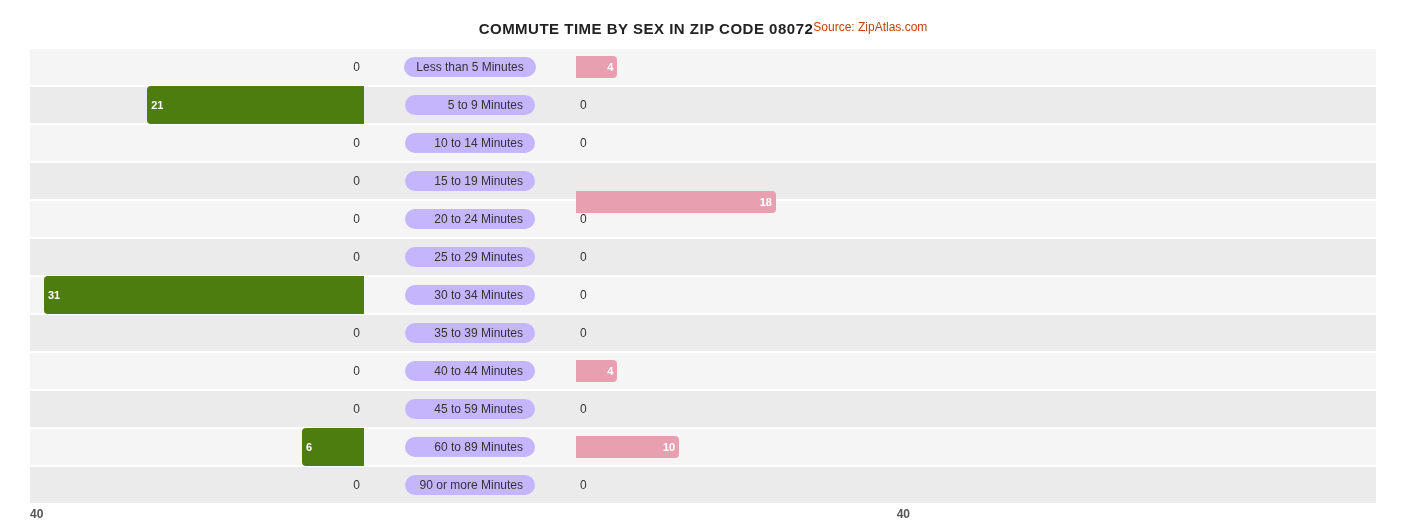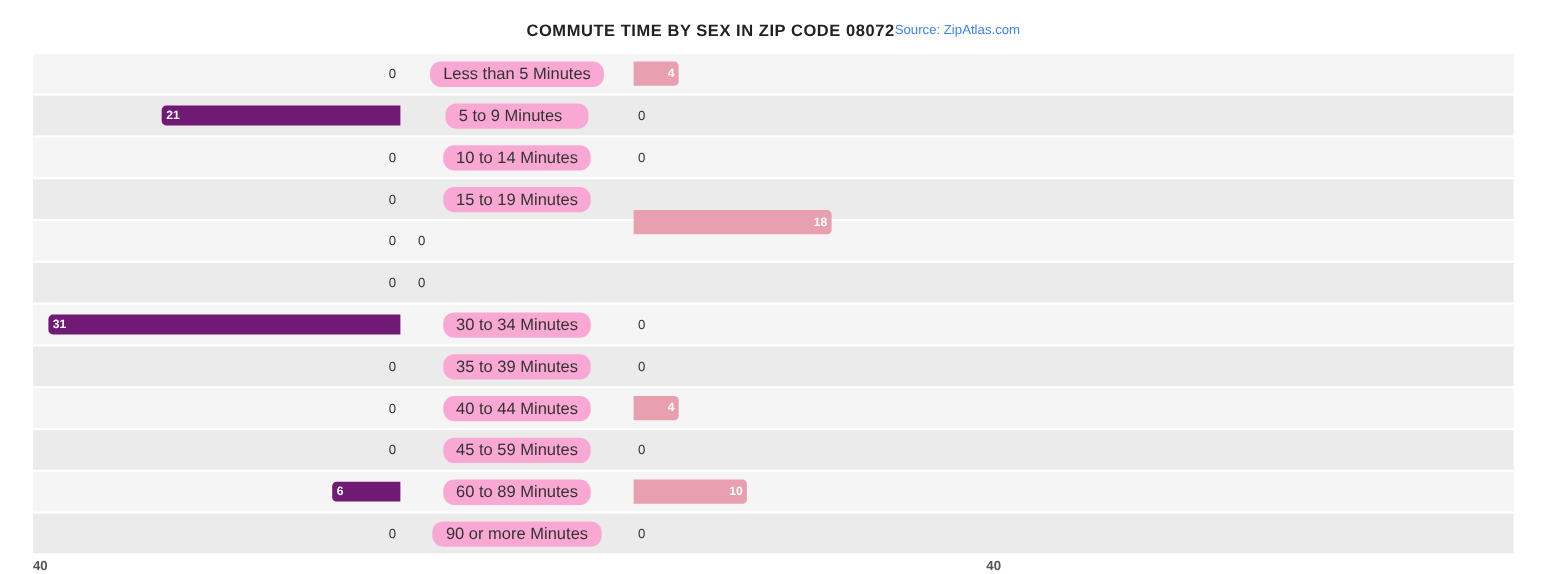--- a/index.html
+++ b/index.html
@@ -18,21 +18,21 @@
     }
     .chart-title {
       font-size: 15px;
       font-weight: bold;
       color: #222;
       text-transform: uppercase;
       letter-spacing: 0.5px;
     }
     .source-text {
       font-size: 12px;
-      color: #3b82f6;
+      color: #c2410c;
     }
     .chart-area {
       width: 100%;
     }
     .bar-row {
       display: flex;
       align-items: center;
       height: 36px;
       margin-bottom: 2px;
     }
@@ -60,44 +60,44 @@
     }
     .label-section {
       width: 200px;
       display: flex;
       align-items: center;
       justify-content: center;
       flex-shrink: 0;
       z-index: 1;
     }
     .bar-label {
-      font-size: 15px;
+      font-size: 12px;
       color: #333;
-      background: #f9a8d4;
+      background: #c4b5fd;
       border-radius: 10px;
       padding: 3px 12px;
-      text-align: left;
+      text-align: right;
       white-space: nowrap;
       min-width: 130px;
     }
     .male-bar-container {
       display: flex;
       align-items: center;
       justify-content: flex-end;
       width: 100%;
     }
     .female-bar-container {
       display: flex;
       align-items: center;
       justify-content: flex-start;
       width: 100%;
     }
     .male-bar {
-      height: 18px;
-      background: #701a75;
+      height: 38px;
+      background: #4d7c0f;
       border-radius: 4px 0 0 4px;
       display: flex;
       align-items: center;
       justify-content: flex-start;
       padding-left: 4px;
     }
     .female-bar {
       height: 22px;
       background: #e8a0b0;
       border-radius: 0 4px 4px 0;
@@ -213,43 +213,49 @@
         <div class="left-section">
           <div class="male-bar-container">
             <span class="value-outside-left">0</span>
           </div>
         </div>
         <div class="label-section">
           <span class="bar-label">15 to 19 Minutes</span>
         </div>
         <div class="right-section">
           <div class="female-bar-container">
-            <div class="female-bar" style="width: 180px; border-radius: 0px 4px 4px 0px; margin-top: 42px;">
+            <div class="female-bar" style="width: 200px; border-radius: 0px 4px 4px 0px; margin-top: 42px;">
               <span class="value-inside">18</span>
             </div>
           </div>
         </div>
       </div>
       <div class="bar-row">
         <div class="left-section">
           <div class="male-bar-container">
             <span class="value-outside-left">0</span>
           </div>
         </div>
-        <div class="right-section">
-          <div class="female-bar-container">
-            <span class="value-outside-right">0</span>
-          </div>
-        </div>
-      </div>
-      <div class="bar-row">
-        <div class="left-section">
-          <div class="male-bar-container">
-            <span class="value-outside-left">0</span>
-          </div>
+        <div class="label-section">
+          <span class="bar-label">20 to 24 Minutes</span>
+        </div>
+        <div class="right-section">
+          <div class="female-bar-container">
+            <span class="value-outside-right">0</span>
+          </div>
+        </div>
+      </div>
+      <div class="bar-row">
+        <div class="left-section">
+          <div class="male-bar-container">
+            <span class="value-outside-left">0</span>
+          </div>
+        </div>
+        <div class="label-section">
+          <span class="bar-label">25 to 29 Minutes</span>
         </div>
         <div class="right-section">
           <div class="female-bar-container">
             <span class="value-outside-right">0</span>
           </div>
         </div>
       </div>
       <div class="bar-row">
         <div class="left-section">
           <div class="male-bar-container">

